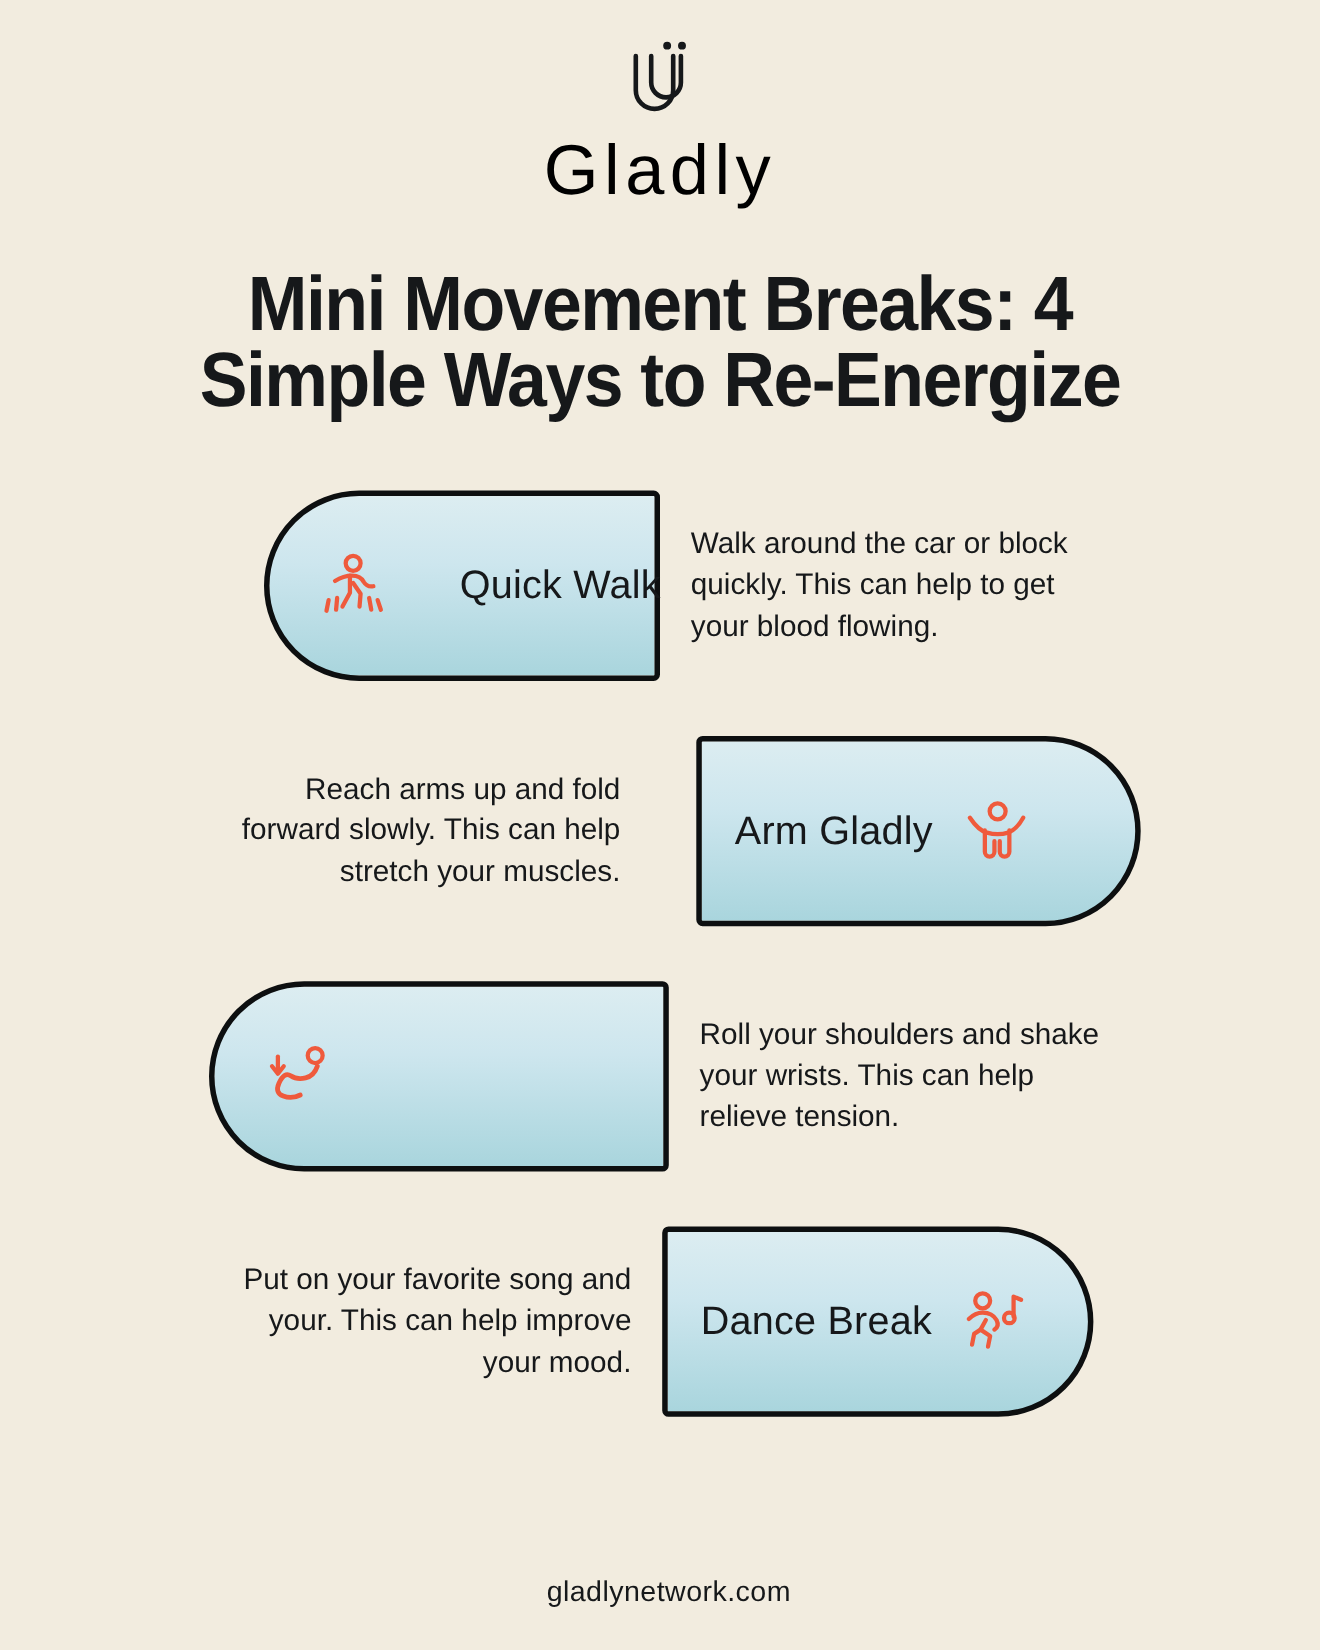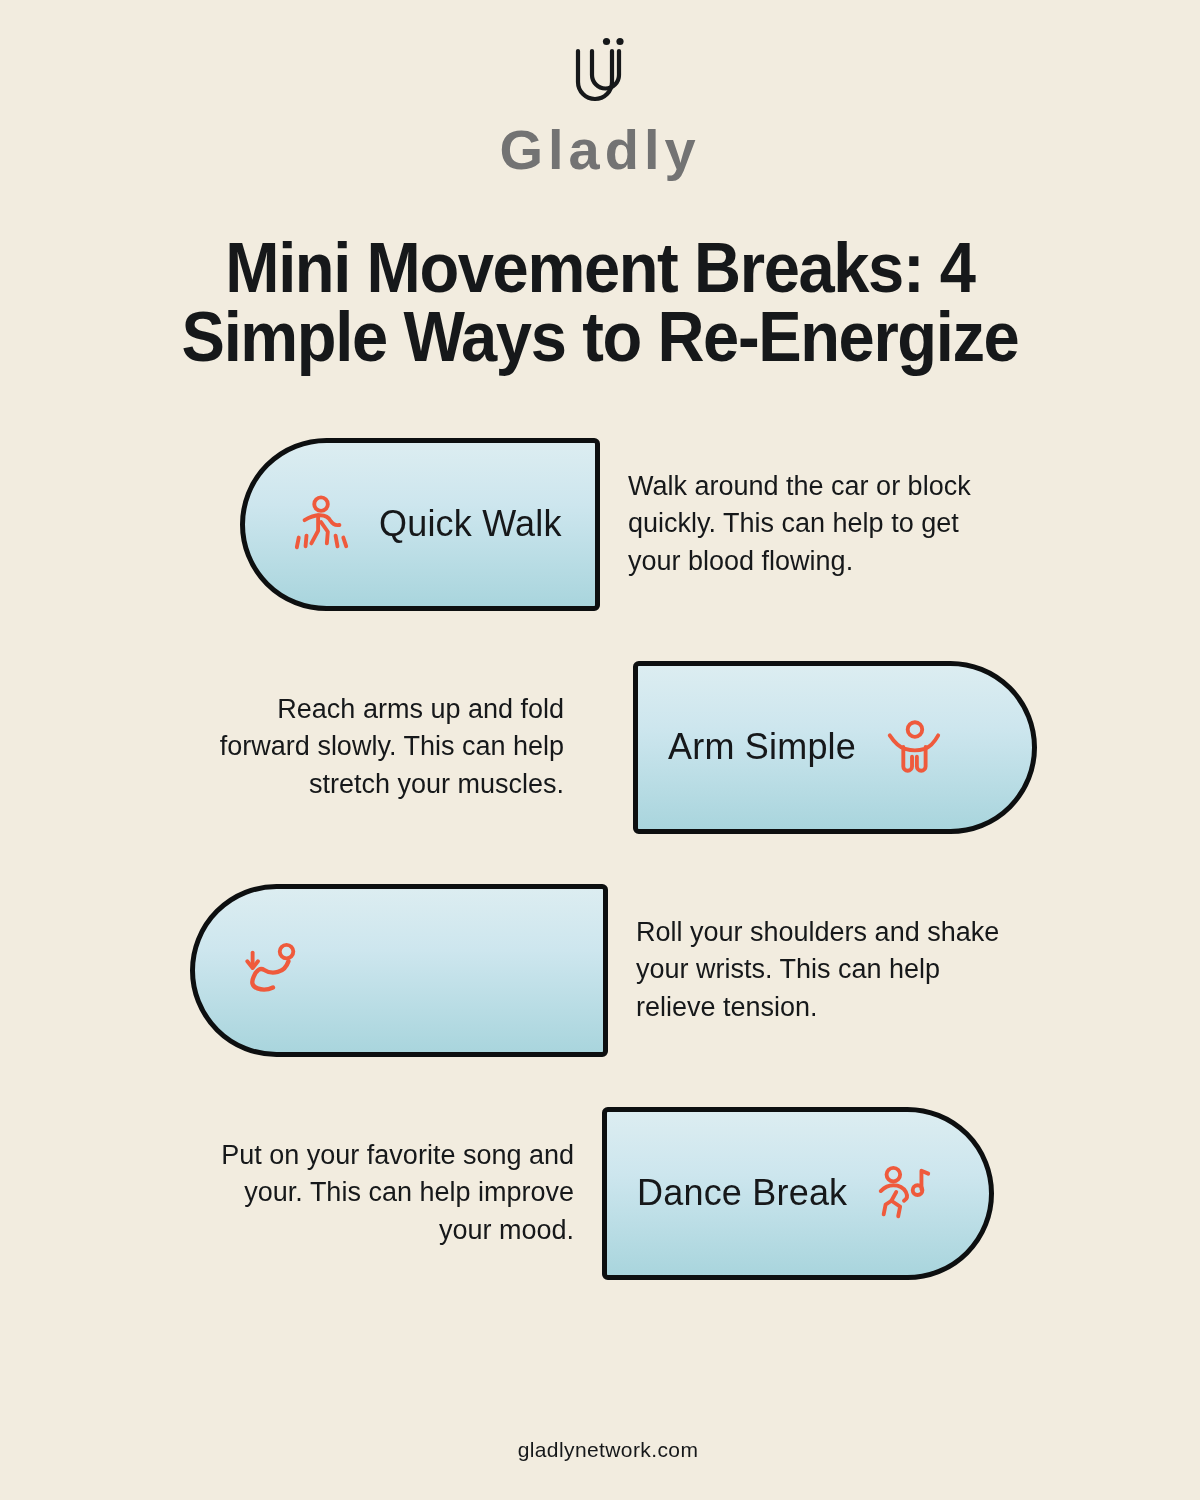--- a/index.html
+++ b/index.html
@@ -25,25 +25,25 @@
     align-items: center;
   }
   .brand-mark {
     width: 78px;
     height: 78px;
     display: block;
   }
   .brand-name {
     margin-top: 10px;
     font-family: "Liberation Sans", sans-serif;
-    font-size: 56px;
-    font-weight: 700;
+    font-size: 64px;
+    font-weight: 400;
     letter-spacing: 5px;
     line-height: 1;
-    color: #737373;
+    color: #000000;
   }
 
   
   .title-block {
     margin: 56px auto 11px auto;
     width: 1010px;
     text-align: center;
   }
   .title-line {
     font-family: "Liberation Sans", sans-serif;
@@ -118,33 +118,33 @@
   }
   .desc.align-left  { text-align: left;  margin-left: 28px; }
   .desc.align-right { text-align: right; margin-right: 28px; }
 
   
   .row-1 { padding-left: 240px; }
   .row-2 { padding-left: 196px; gap: 41px; }
   .row-3 { padding-left: 190px; }
   .row-4 { padding-left: 206px; }
 
-  .row-1 .pill { width: 360px; }
+  .row-1 .pill { width: 360px; gap: 39px; }
   .row-2 .pill { width: 404px; }
   .row-3 .pill { width: 418px; }
   .row-4 .pill { width: 392px; }
 
   
   .footer {
     position: absolute;
     left: 0;
     right: 0;
     bottom: 38px;
     text-align: center;
-    font-size: 21px;
+    font-size: 26px;
     letter-spacing: 0.4px;
     color: #16181a;
     margin-left: 16px;
   }
 </style>
 </head>
 <body>
 
 <div class="brand">
   <span class="brand-mark-wrap">
@@ -177,21 +177,21 @@
         </svg>
       </span>
       <span class="pill-label">Quick Walk</span>
     </div>
     <div class="desc align-left">Walk around the car or block quickly. This can help to get your blood flowing.</div>
   </div>
 
   <div class="row row-2">
     <div class="desc align-right">Reach arms up and fold forward slowly. This can help stretch your muscles.</div>
     <div class="pill right-round">
-      <span class="pill-label">Arm Simple</span>
+      <span class="pill-label">Arm Gladly</span>
       <span>
         <svg class="pill-icon" viewBox="0 0 64 64" fill="none" xmlns="http://www.w3.org/2000/svg">
           <circle cx="34" cy="14" r="7.5" stroke="#ef5a3c" stroke-width="4"></circle>
           <path d="M8 20 q8 12 16 14 q10 3 20 0 q8 -3 14 -14" stroke="#ef5a3c" stroke-width="4" stroke-linecap="round" stroke-linejoin="round"></path>
           <path d="M22 32 V52 a4.5 4.5 0 0 0 9 0 V42" stroke="#ef5a3c" stroke-width="4" stroke-linecap="round" stroke-linejoin="round"></path>
           <path d="M45 32 V52 a4.5 4.5 0 0 1 -9 0 V42" stroke="#ef5a3c" stroke-width="4" stroke-linecap="round" stroke-linejoin="round"></path>
         </svg>
       </span>
     </div>
   </div>

